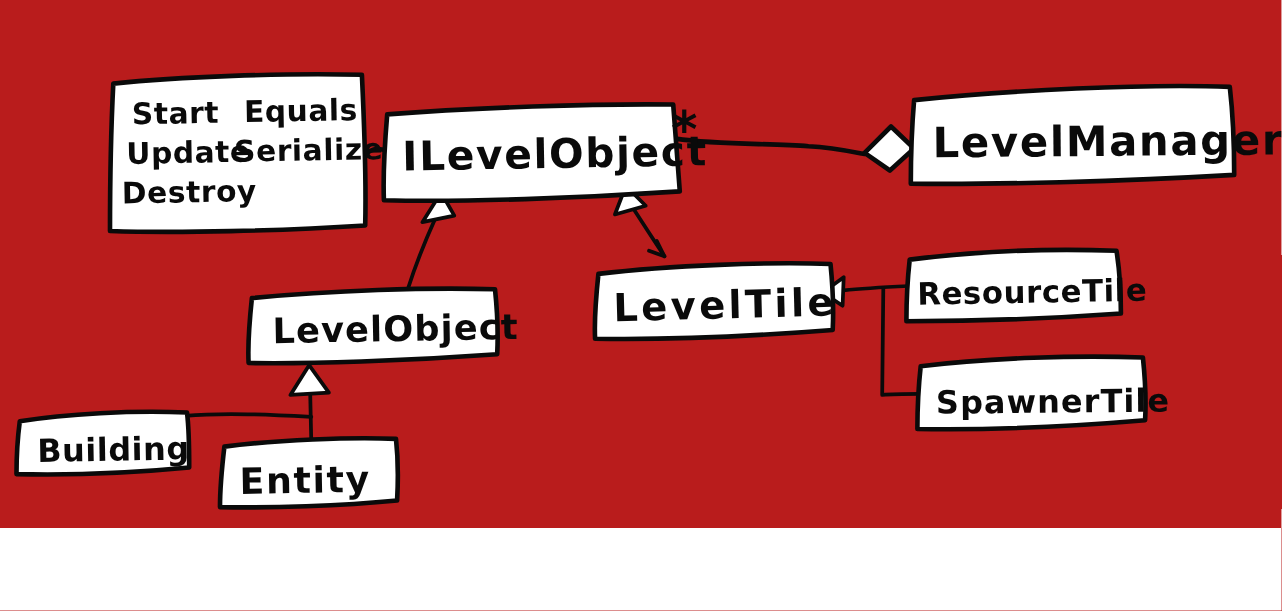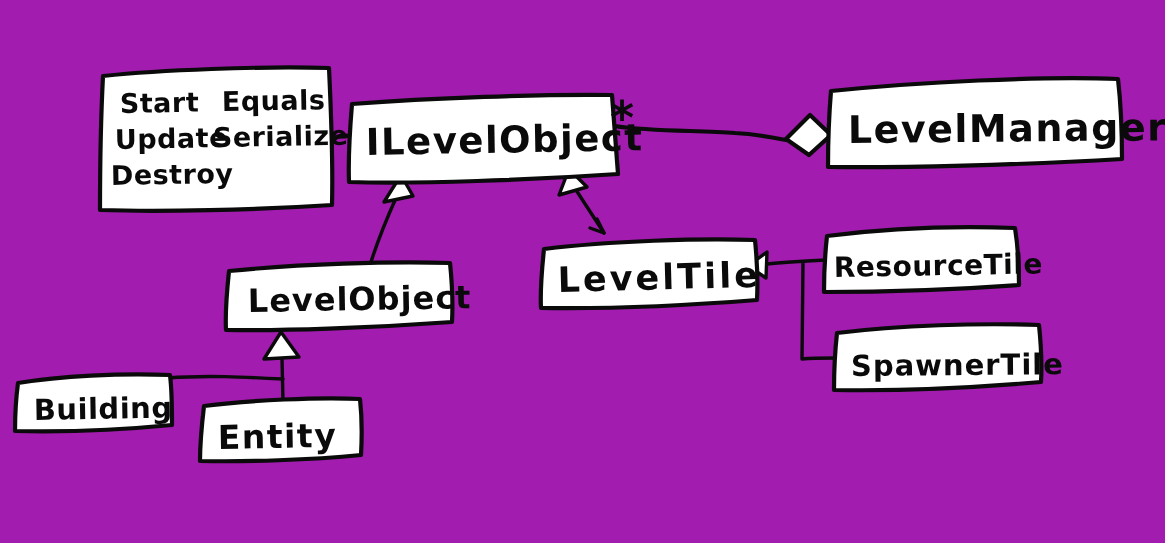--- a/index.html
+++ b/index.html
@@ -1,20 +1,20 @@
 <!DOCTYPE html>
 <html><head>
 <meta charset="utf-8">
 <style>
   html, body { margin: 0; padding: 0; background: #ffffff; }
   .canvas {
     position: relative;
     width: 1165px;
-    height: 543px;
-    background: #a21caf;
+    height: 480px;
+    background: #b91c1c;
     overflow: hidden;
   }
   svg { display: block; }
   .ink {
     stroke: #0a0a0a;
     stroke-width: 4.2;
     fill: none;
     stroke-linecap: round;
     stroke-linejoin: round;
   }

